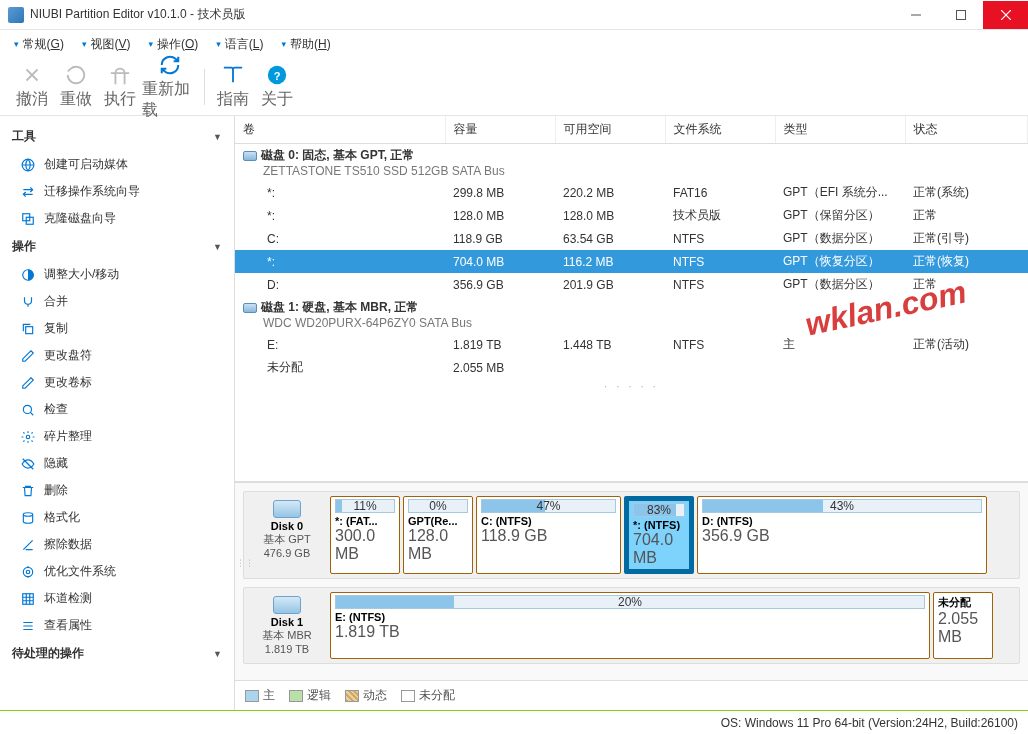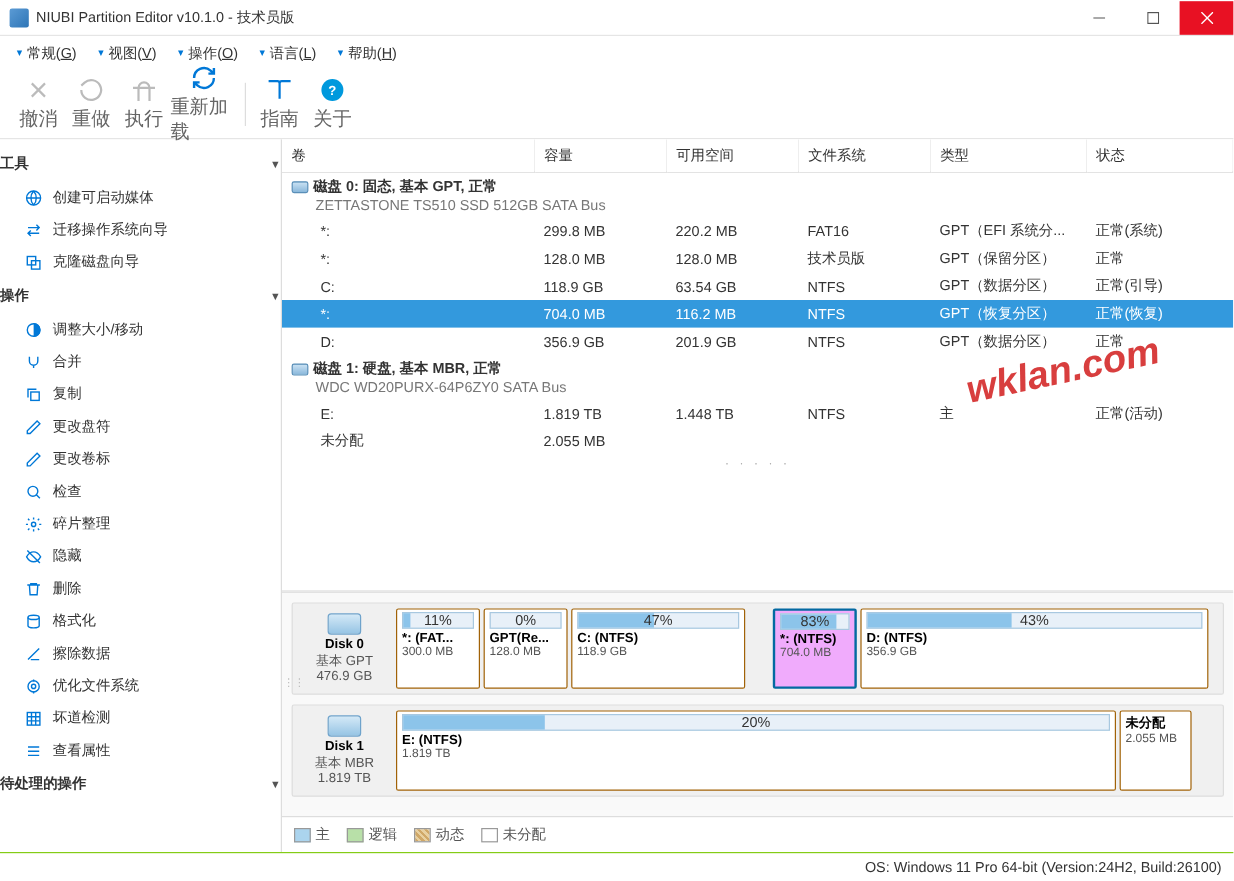--- a/index.html
+++ b/index.html
@@ -24,21 +24,21 @@
 .toolbar .tb-btn { width: 44px; display: flex; flex-direction: column; align-items: center; gap: 2px; color: #888; }
 .toolbar .tb-btn .ic { width: 24px; height: 24px; display: flex; align-items: center; justify-content: center; }
 .toolbar .tb-btn.wide { width: 56px; }
 .toolbar .tb-btn.active { color: #0078d7; }
 .toolbar .sep { width: 1px; height: 36px; background: #ddd; margin: 0 6px; }
 .toolbar .tb-btn .lbl { font-size: 16px; color: #666; }
 
 
 .main { flex: 1; display: flex; overflow: hidden; }
 .sidebar { width: 235px; border-right: 1px solid #ddd; padding: 6px 0; overflow-y: auto; }
-.sidebar .group-head { display: flex; justify-content: space-between; align-items: center; padding: 6px 0; font-weight: bold; color: #333; }
+.sidebar .group-head { display: flex; justify-content: space-between; align-items: center; padding: 6px 12px; font-weight: bold; color: #333; }
 .sidebar .group-head .tri { color: #555; font-size: 9px; }
 .sidebar .item { display: flex; align-items: center; gap: 8px; padding: 5px 14px 5px 20px; color: #333; }
 .sidebar .item .ic { width: 16px; height: 16px; display: flex; align-items: center; justify-content: center; color: #0078d7; }
 
 .content { flex: 1; display: flex; flex-direction: column; overflow: hidden; }
 
 
 .table-wrap { flex: 1; overflow: auto; border-bottom: 1px solid #ddd; }
 table { width: 100%; border-collapse: collapse; }
 thead th { text-align: left; font-weight: normal; padding: 5px 8px; border-right: 1px solid #eee; border-bottom: 1px solid #ddd; background: #fff; color: #333; position: sticky; top: 0; }
@@ -54,26 +54,26 @@
 
 
 .diskmap-area { padding: 8px; background: #f9f9f9; border-top: 1px solid #ddd; }
 .diskmap { display: flex; gap: 4px; margin-bottom: 8px; background: #f0f0f0; padding: 4px; border: 1px solid #ddd; border-radius: 2px; }
 .disk-label { width: 78px; padding: 4px; display: flex; flex-direction: column; align-items: center; }
 .disk-label .di { width: 28px; height: 18px; background: linear-gradient(#d4e9f7,#96c4e4); border: 1px solid #6fa3cb; border-radius: 3px; margin-bottom: 2px; }
 .disk-label .dn { font-weight: bold; font-size: 11px; }
 .disk-label .dt { font-size: 11px; color: #555; }
 .parts { flex: 1; display: flex; gap: 3px; }
 .part { border: 1px solid #a16207; background: #fff; display: flex; flex-direction: column; padding: 2px 4px; border-radius: 2px; min-width: 0; }
-.part.sel { background: #f0abfc; border: 2px solid #0369a1; margin-left: 20px; }
+.part.sel { background: #7dd3fc; border: 5px solid #0369a1; }
 .part .bar { height: 14px; background: #e8f0f8; border: 1px solid #a8c8e0; position: relative; margin-bottom: 2px; display: flex; align-items: center; justify-content: center; font-size: 10px; color: #333; }
 .part .bar .fill { position: absolute; left: 0; top: 0; bottom: 0; background: #8cc4ea; }
 .part .bar .pct { position: relative; z-index: 1; }
 .part .pn { font-size: 11px; font-weight: bold; white-space: nowrap; overflow: hidden; text-overflow: ellipsis; }
-.part .ps { font-size: 10px; color: #555; }
+.part .ps { font-size: 16px; color: #555; }
 
 
 .legend { display: flex; gap: 14px; padding: 6px 10px; border-top: 1px solid #ddd; align-items: center; }
 .legend .lg { display: flex; align-items: center; gap: 4px; font-size: 11px; color: #555; }
 .legend .sw { width: 14px; height: 12px; border: 1px solid #999; }
 .legend .sw.primary { background: #abd4ee; }
 .legend .sw.logical { background: #b8e0a8; }
 .legend .sw.dynamic { background: repeating-linear-gradient(45deg,#d0a868,#d0a868 2px,#e8d0a0 2px,#e8d0a0 4px); }
 .legend .sw.unalloc { background: #fff; }
 

